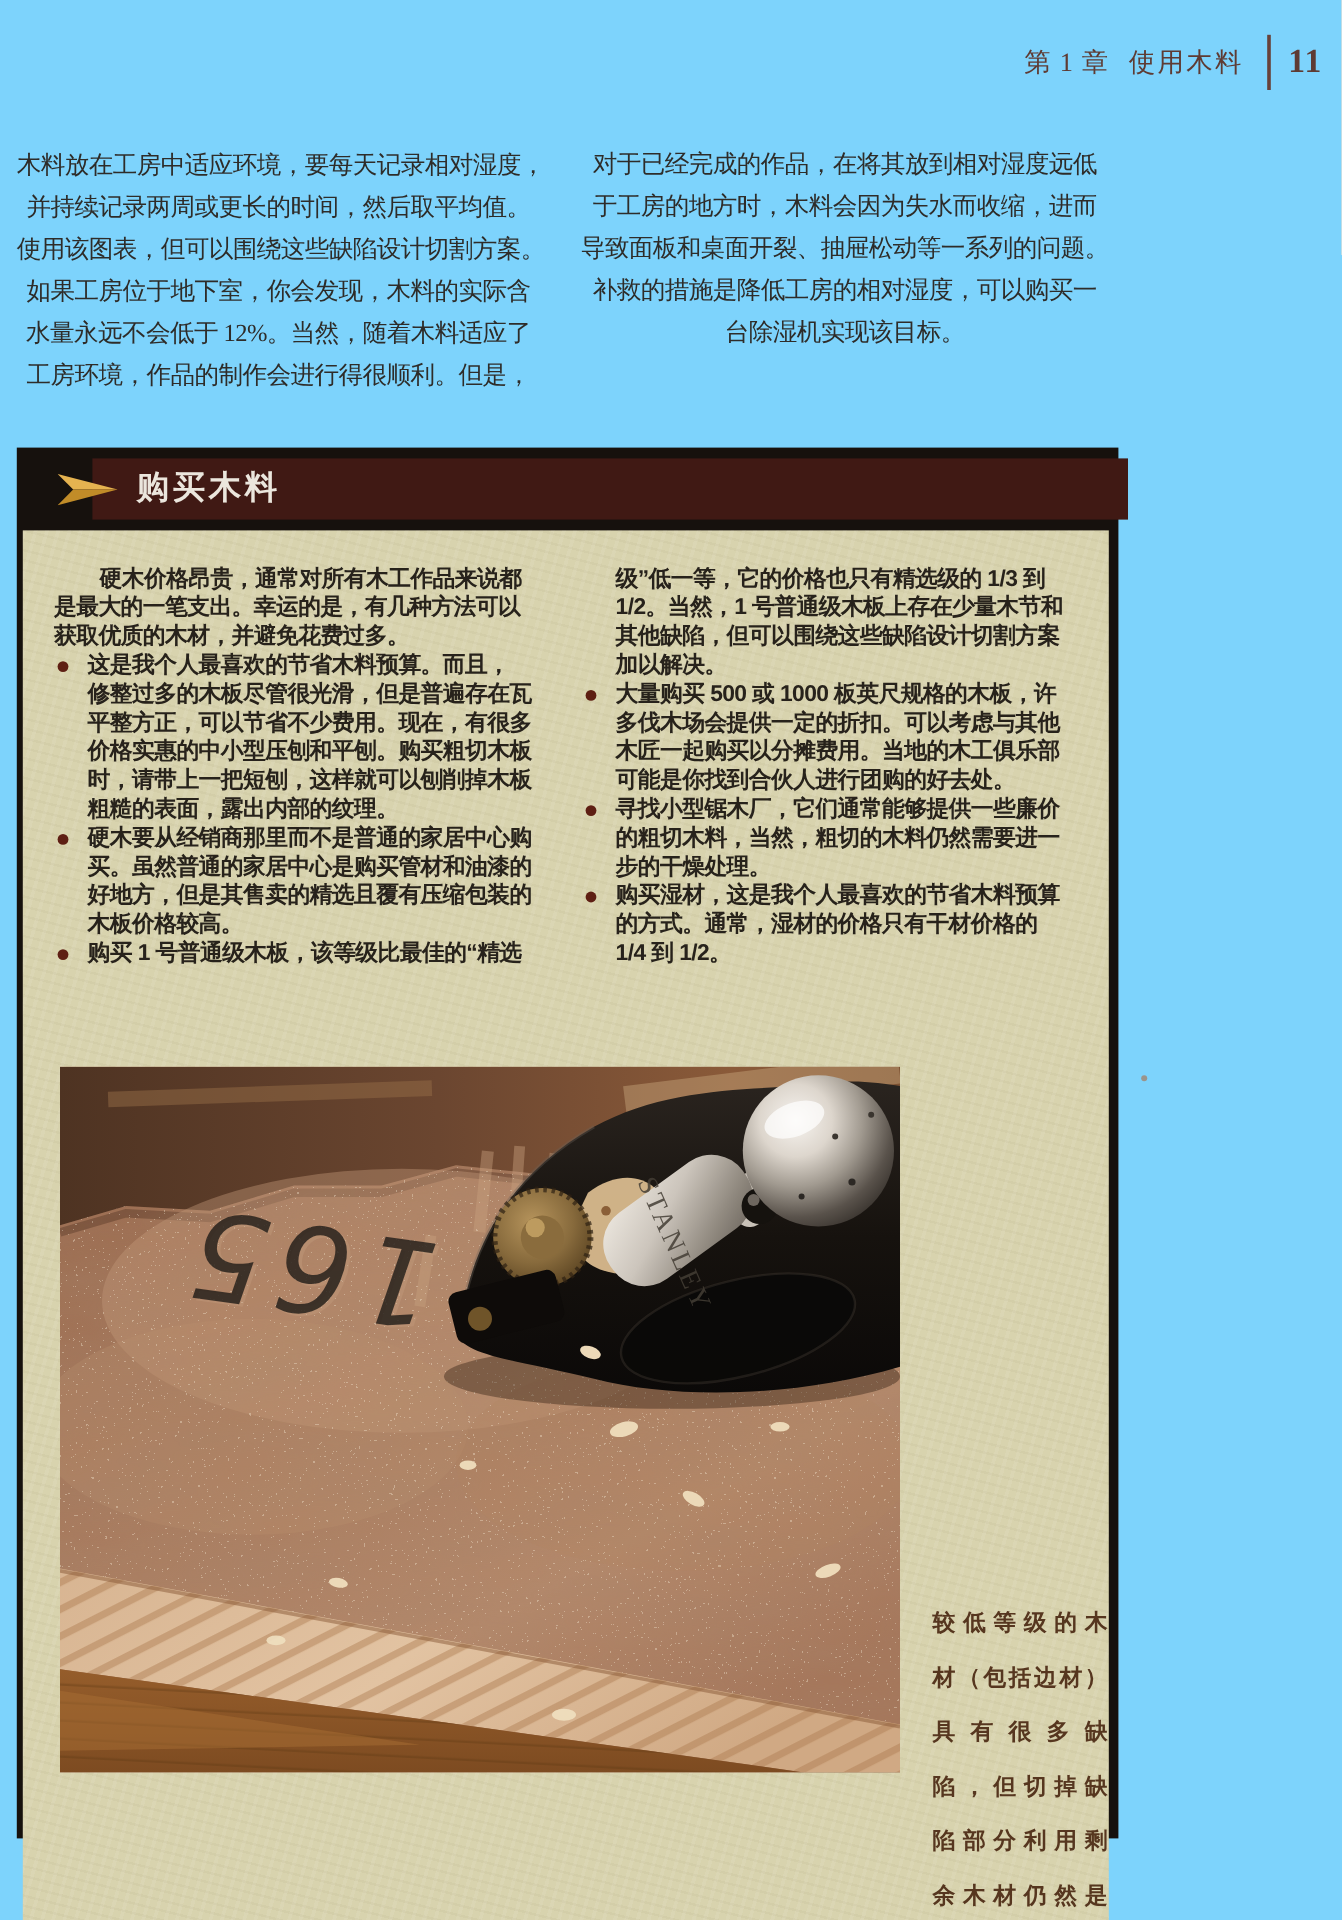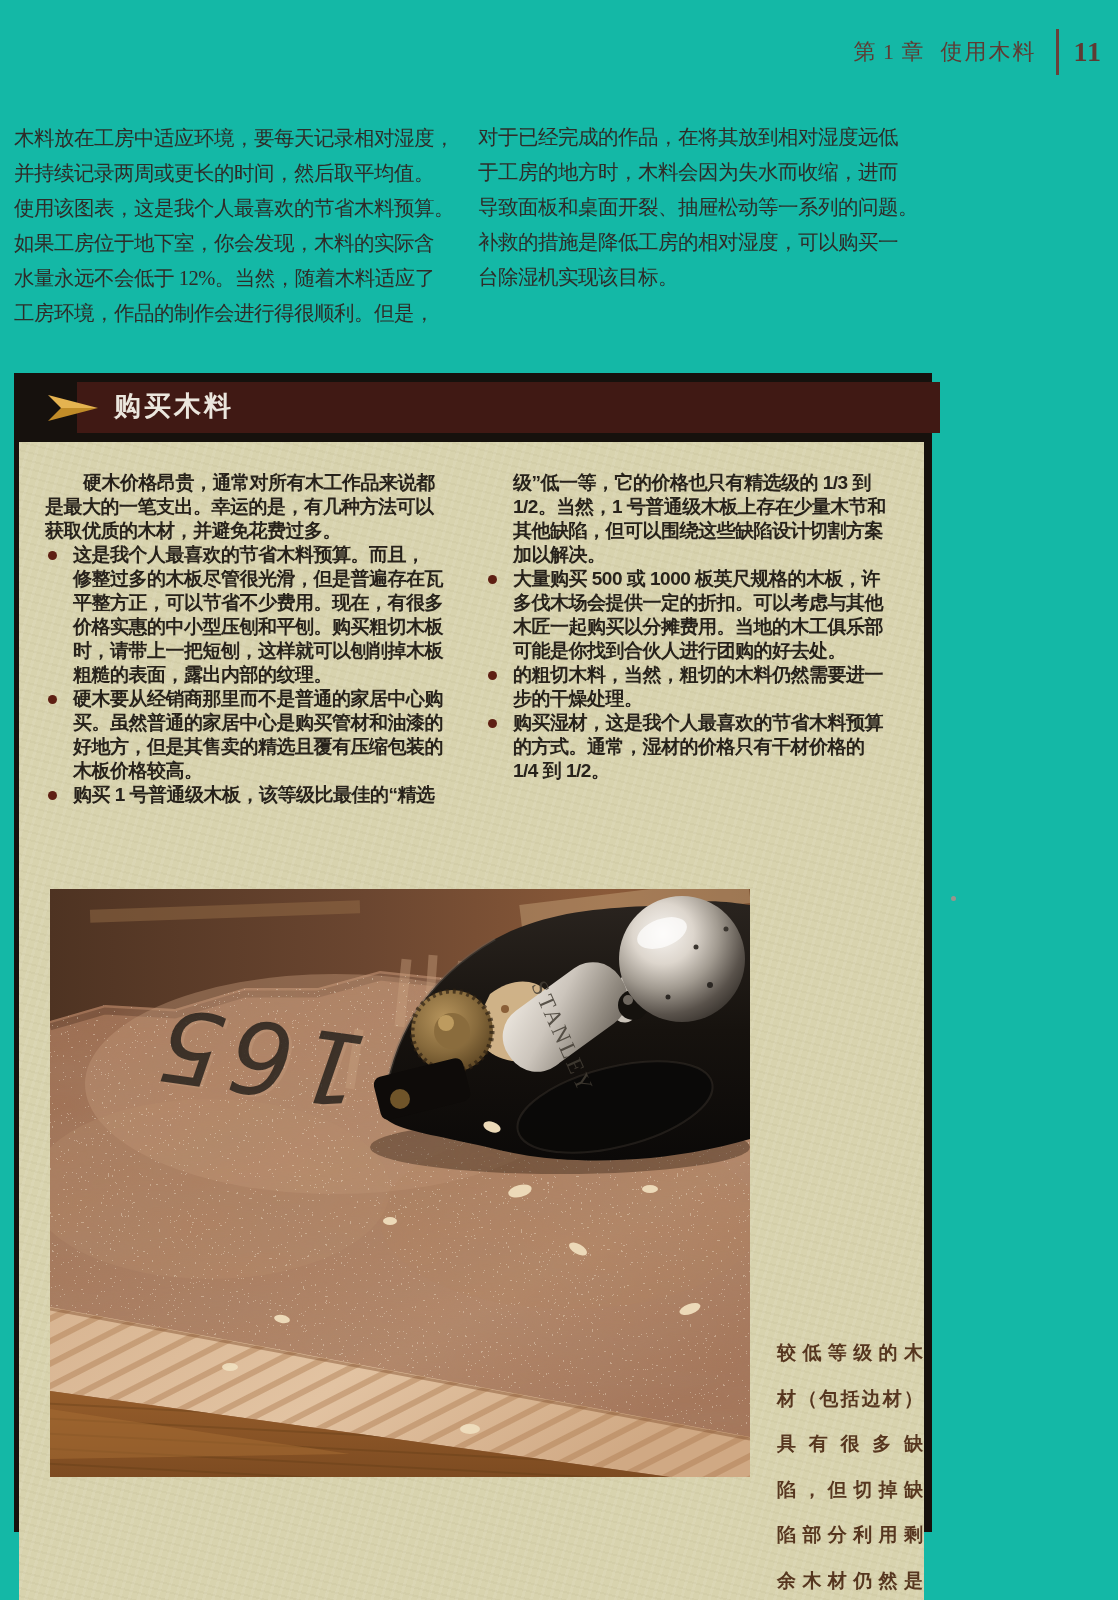--- a/index.html
+++ b/index.html
@@ -1,26 +1,26 @@
 <!DOCTYPE html>
 <html><head>
 <meta charset="utf-8">
 <style>
   html,body{margin:0;padding:0;background:#e9e7e2;}
-  .page{position:relative;width:1118px;height:1600px;background:#14b8a6;overflow:hidden;
+  .page{position:relative;width:1118px;height:1600px;background:#7dd3fc;overflow:hidden;
         font-family:"Liberation Serif","DejaVu Serif",serif;-webkit-font-smoothing:antialiased;}
   
   .pg-header{position:absolute;top:26px;right:16px;height:52px;display:flex;align-items:center;color:#5e3b33;}
   .pg-header .chap{font-size:22px;letter-spacing:1px;}
   .pg-header .sect{font-size:22px;letter-spacing:2px;margin-left:16px;}
   .pg-header .vdiv{width:3px;height:46px;background:#684139;margin:0 15px 0 19px;}
   .pg-header .pnum{font-size:28px;font-weight:bold;letter-spacing:1px;}
   
   .lead-col{position:absolute;top:121px;color:#2e2c29;font-size:20.5px;letter-spacing:-0.5px;}
-  .lead-col .ln{line-height:35px;white-space:nowrap;}
+  .lead-col .ln{line-height:35px;white-space:nowrap;text-align:center;}
   .lead-left{left:14px;width:436px;}
   .lead-right{left:478px;width:452px;font-family:Liberation Mono, monospace;}
   
   .panel{position:absolute;left:14px;top:373px;width:918px;height:1159px;background:#16110d;}
   .panel-hd{position:absolute;left:0;top:0;width:100%;height:69px;padding-left:16px;}
   .panel-hd .maroon{position:absolute;left:63px;top:9px;right:8px;height:51px;background:#401914;}
   .panel-hd .arrow{position:absolute;left:34px;top:19px;width:50px;height:32px;}
   .panel-hd .ttl{position:absolute;left:100px;top:0;height:66px;line-height:66px;
                  font-family:"Liberation Sans","DejaVu Sans",sans-serif;font-weight:bold;
                  font-size:27px;color:#ebe6dd;letter-spacing:3px;}
@@ -53,21 +53,21 @@
   <div class="pg-header">
     <span class="chap">第 1 章</span>
     <span class="sect">使用木料</span>
     <span class="vdiv"></span>
     <span class="pnum">11</span>
   </div>
 
   <div class="lead-col lead-left">
       <div class="ln">木料放在工房中适应环境，要每天记录相对湿度，</div>
       <div class="ln">并持续记录两周或更长的时间，然后取平均值。</div>
-      <div class="ln">使用该图表，这是我个人最喜欢的节省木料预算。</div>
+      <div class="ln">使用该图表，但可以围绕这些缺陷设计切割方案。</div>
       <div class="ln">如果工房位于地下室，你会发现，木料的实际含</div>
       <div class="ln">水量永远不会低于 12%。当然，随着木料适应了</div>
       <div class="ln">工房环境，作品的制作会进行得很顺利。但是，</div>
     </div>
   <div class="lead-col lead-right">
       <div class="ln">对于已经完成的作品，在将其放到相对湿度远低</div>
       <div class="ln">于工房的地方时，木料会因为失水而收缩，进而</div>
       <div class="ln">导致面板和桌面开裂、抽屉松动等一系列的问题。</div>
       <div class="ln">补救的措施是降低工房的相对湿度，可以购买一</div>
       <div class="ln">台除湿机实现该目标。</div>
@@ -125,20 +125,21 @@
         <div>
             <div class="bullet-item">
               <span class="dot"></span>
               <div class="ln">大量购买 500 或 1000 板英尺规格的木板，许</div>
               <div class="ln">多伐木场会提供一定的折扣。可以考虑与其他</div>
               <div class="ln">木匠一起购买以分摊费用。当地的木工俱乐部</div>
               <div class="ln">可能是你找到合伙人进行团购的好去处。</div>
             </div>
             <div class="bullet-item">
               <span class="dot"></span>
+              <div class="ln">寻找小型锯木厂，它们通常能够提供一些廉价</div>
               <div class="ln">的粗切木料，当然，粗切的木料仍然需要进一</div>
               <div class="ln">步的干燥处理。</div>
             </div>
             <div class="bullet-item">
               <span class="dot"></span>
               <div class="ln">购买湿材，这是我个人最喜欢的节省木料预算</div>
               <div class="ln">的方式。通常，湿材的价格只有干材价格的</div>
               <div class="ln">1/4 到 1/2。</div>
             </div>
           </div>

